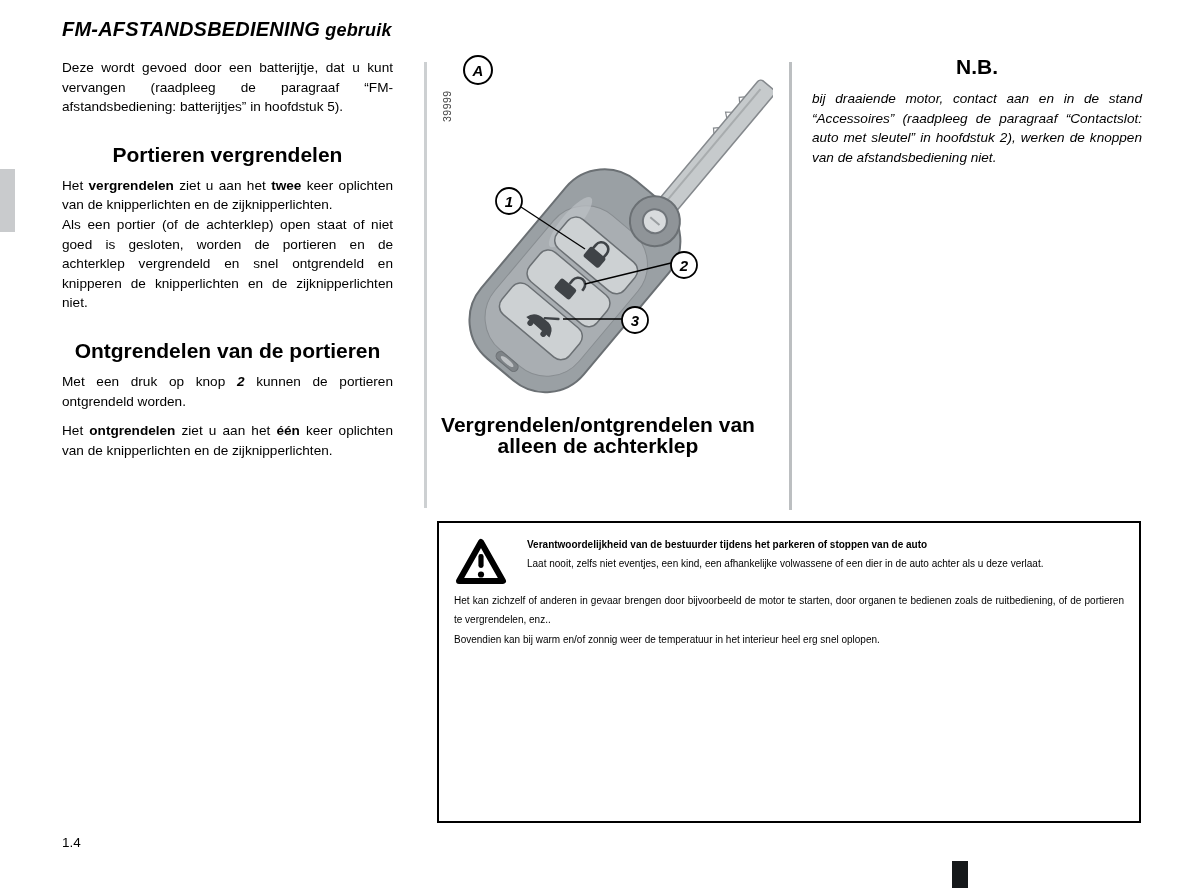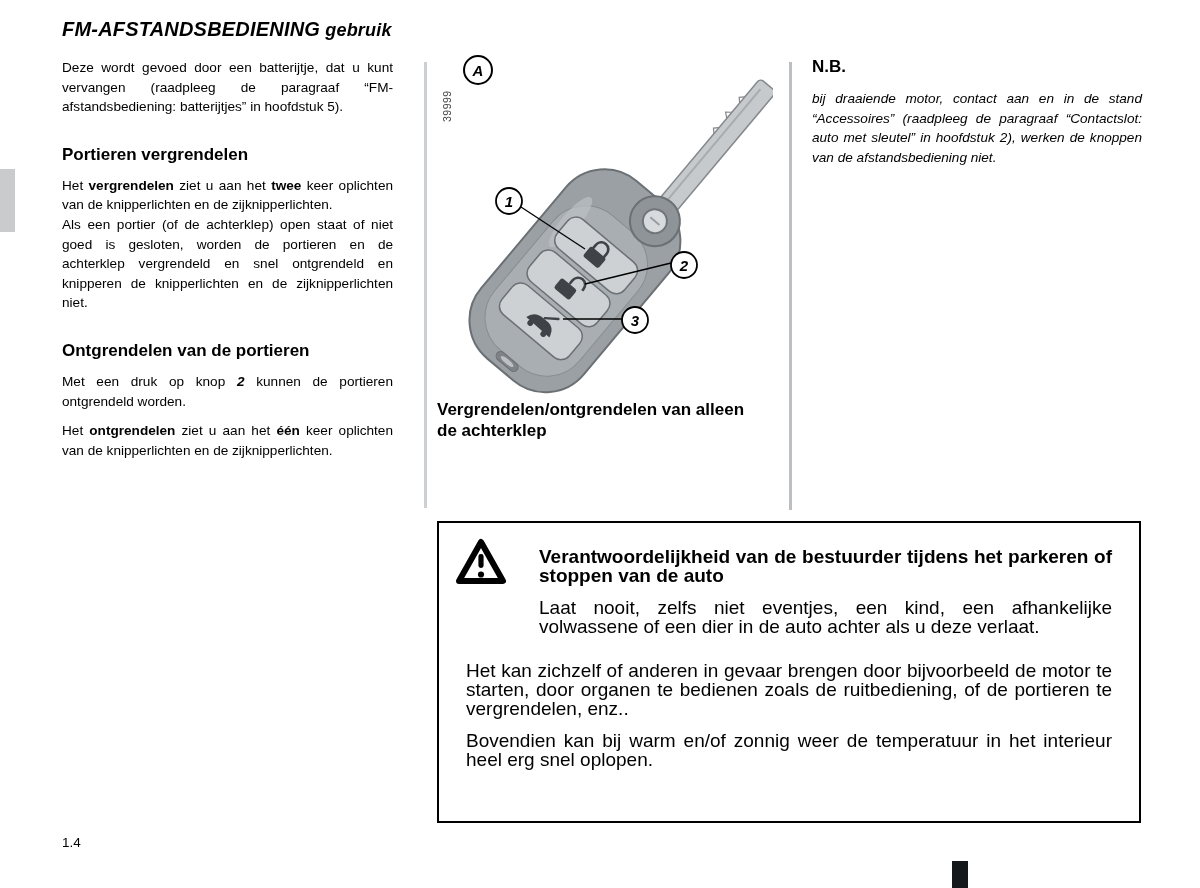--- a/index.html
+++ b/index.html
@@ -6,27 +6,27 @@
   body {
     width:1200px; height:888px; position:relative; background:#ffffff;
     font-family:"Liberation Sans","DejaVu Sans",sans-serif; color:#000;
     overflow:hidden;
   }
   .page-title { position:absolute; left:62px; top:18px; font-size:20px; font-weight:bold; letter-spacing:.2px;font-style:italic; }
   .page-title .suffix { font-size:18px; }
 
   .col { position:absolute; }
   .col p { margin:0; font-size:13.6px; line-height:19.6px; text-align:justify; }
-  .col h3 { font-size:17px; line-height:21px; font-weight:bold; margin:0; text-align:left; }
+  .col h3 { font-size:21px; line-height:21px; font-weight:bold; margin:0; text-align:center; }
 
   .col-left  { left:62px;  top:58px; width:331px; }
   .col-left h3 { margin-top:27px; margin-bottom:11px; }
   .gap-top { margin-top:10px !important; }
 
-  .col-mid-caption { left:437px; top:399px; width:322px; }
+  .col-mid-caption { left:437px; top:414px; width:322px; }
   .col-mid-caption p { margin-top:10px; text-align:left; }
 
   .col-right { left:812px; top:56px; width:330px; }
   .col-right p { margin-top:12px;font-style:italic; }
 
   .bi { font-weight:bold; font-style:italic; }
   b { font-weight:bold; }
 
   .vdivider { position:absolute; width:3px; background:#bcbfc1; }
   .vdiv-left  { left:424px; top:62px; height:446px; background:#cdd0d2; }
@@ -43,21 +43,21 @@
     border:2px solid #000; border-radius:50%;
     font-weight:bold; font-style:italic; font-size:15px;
     display:flex; align-items:center; justify-content:center;
   }
 
   .warning-box {
     position:absolute; left:437px; top:521px; width:704px; height:302px;
     border:2px solid #000; box-sizing:border-box; padding:12px 15px;
     background:#fff;
   }
-  .warning-box p { margin:12px; font-size:19px; line-height:19.4px; text-align:justify; }
+  .warning-box p { margin:0; font-size:10px; line-height:19.4px; text-align:justify; }
   .warn-head { display:flex; gap:17px; margin-bottom:0; }
   .warn-icon { flex:0 0 56px; padding-top:2px; }
   .warn-title { font-weight:bold; }
 
   .page-number { position:absolute; left:62px; top:835px; font-size:13.5px; }
 
   .side-tab { position:absolute; left:0; top:169px; width:15px; height:63px; background:#c9cbcd; }
   .edge-marker { position:absolute; left:952px; top:861px; width:16px; height:27px; background:#15181a; }
 </style>
 </head>

